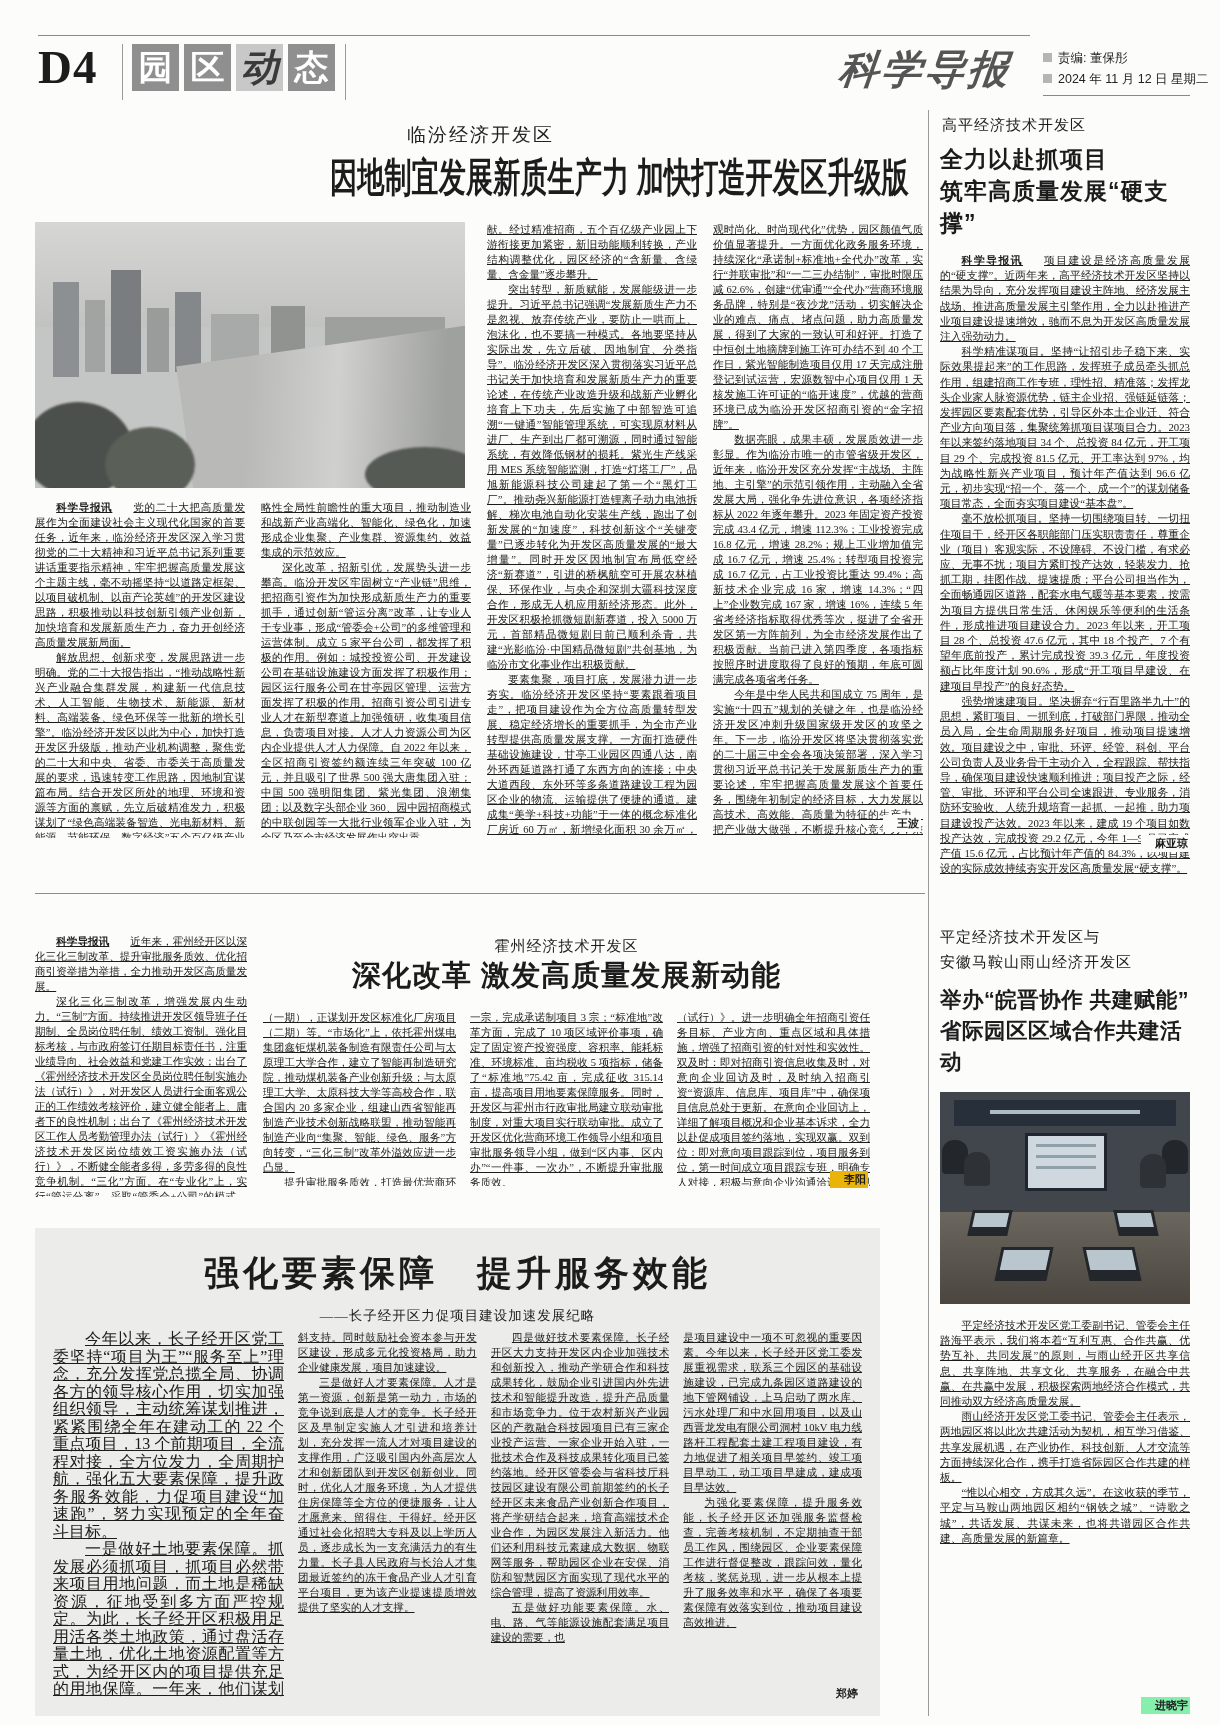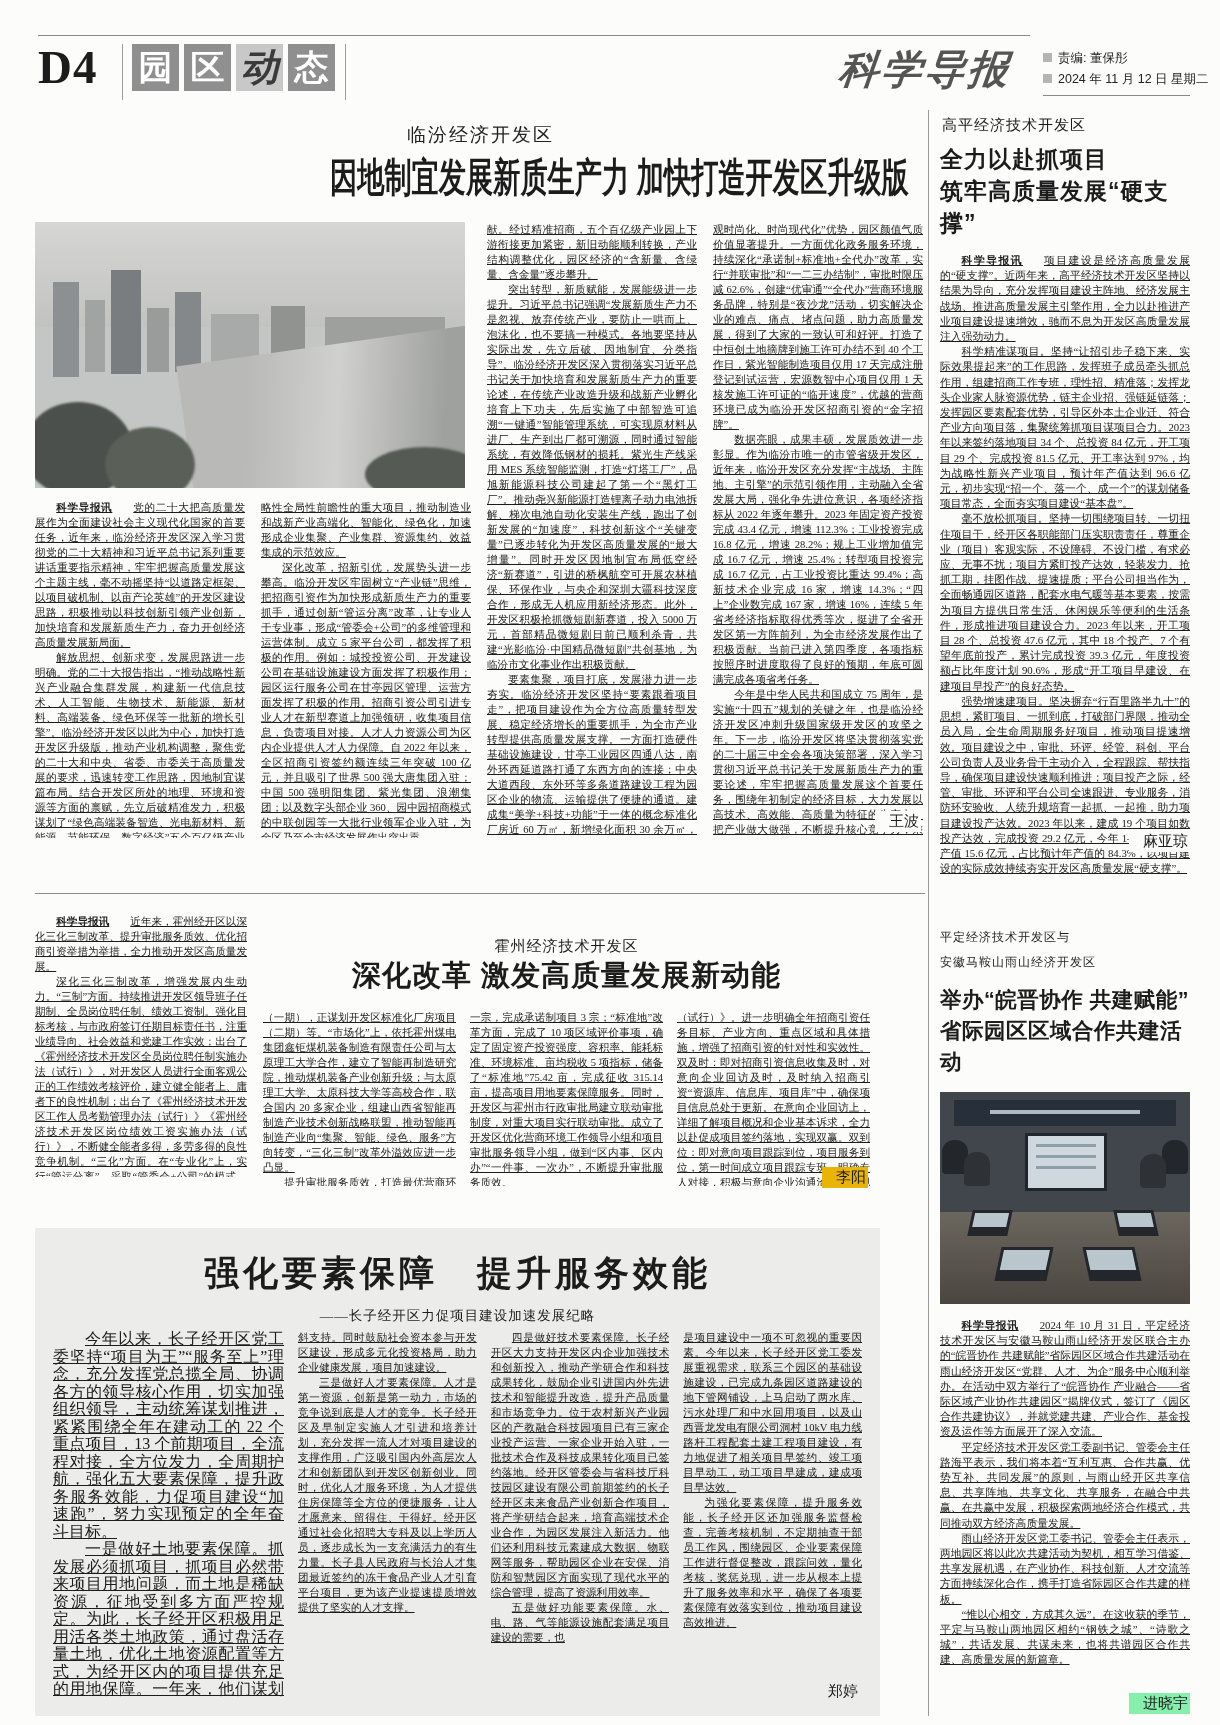--- a/index.html
+++ b/index.html
@@ -18,21 +18,21 @@
             font-family:"DejaVu Serif",serif;font-style:italic;font-weight:bold;font-size:40px;color:#555;
             letter-spacing:3px;transform:skewX(-6deg);white-space:nowrap;}
   .hdr-info{position:absolute;left:1043px;top:48px;width:150px;font-family:"Liberation Sans",sans-serif;
             font-size:12.5px;color:#222;line-height:21px;white-space:nowrap;}
   .hdr-info .sq{display:inline-block;width:9px;height:9px;background:#b5b5b5;margin-right:6px;}
   .hdr-dateline{position:absolute;left:1043px;top:95px;width:147px;height:1px;background:#888;}
   
   .body-txt p{margin:0;text-indent:2em;text-align:justify;font-size:10.6px;line-height:15px;text-decoration:underline;}
   .body-txt p.cont{text-indent:0;}
   .lead{font-weight:bold;font-family:"Liberation Sans",sans-serif;margin-right:21px;}
-  .byline{position:absolute;font-size:15px;font-weight:normal;padding:1px 2px 1px 14px;}
+  .byline{position:absolute;font-size:11px;font-weight:bold;padding:1px 2px 1px 14px;}
   
   #art1{position:absolute;left:35px;top:110px;width:890px;height:742px;}
   .a1-kicker{position:absolute;left:372px;top:12px;font-size:19px;letter-spacing:2px;color:#222;
              font-family:"Liberation Sans",sans-serif;}
   .a1-head{position:absolute;left:0;top:40px;width:890px;height:58px;overflow:hidden;}
   .a1-head span{display:inline-block;margin-left:295px;font-family:"Liberation Sans",sans-serif;font-weight:900;
                 font-size:40px;white-space:nowrap;transform:scaleX(.68);transform-origin:left center;letter-spacing:0px;}
   .a1-body{position:absolute;left:0;top:112px;width:890px;height:616px;}
   .a1-photo{position:absolute;left:0;top:0;width:430px;height:266px;overflow:hidden;background:#c4c6c5;}
   .a1-cols{display:flex;gap:16px;height:616px;}
@@ -49,39 +49,39 @@
   #art2{position:absolute;left:940px;top:112px;width:250px;height:740px;}
   .a2-kicker{font-size:15px;letter-spacing:1px;font-family:"Liberation Sans",sans-serif;margin:4px 0 8px 2px;}
   .a2-head{font-family:"Liberation Sans",sans-serif;font-weight:900;font-size:23px;line-height:32px;letter-spacing:1px;}
   .a2-body{position:relative;margin-top:14px;height:636px;overflow:hidden;}
   .a2-body p{font-size:10.8px;line-height:15.2px;}
   #art2 .byline{right:0;bottom:0;background:#fcfcfb;}
   
   #rule1{position:absolute;left:35px;top:893px;width:890px;height:1px;background:#8d8d8d;}
   
   #art3{position:absolute;left:35px;top:895px;width:835px;height:293px;}
-  .a3-col1{position:absolute;left:0;top:19px;width:212px;height:263px;overflow:hidden;}
+  .a3-col1{position:absolute;left:0;top:39px;width:212px;height:263px;overflow:hidden;}
   .a3-right{position:absolute;left:228px;top:4px;width:607px;height:293px;}
   .a3-kicker{text-align:center;font-size:15px;letter-spacing:1px;font-family:"Liberation Sans",sans-serif;margin-top:38px;}
   .a3-head{text-align:center;font-family:"Liberation Sans",sans-serif;font-weight:900;font-size:29px;letter-spacing:1px;}
   .a3-cols{display:flex;gap:14px;margin-top:14px;height:176px;}
   .a3-col{width:193px;height:176px;overflow:hidden;}
   #art3 .byline{right:2px;bottom:0;background:#eab308;}
   
   #art4{position:absolute;left:35px;top:1228px;width:845px;height:488px;background:#ececea;}
   .a4-head{text-align:center;margin-top:22px;font-weight:bold;font-size:35px;letter-spacing:4px;font-family:"Liberation Serif",serif;}
   .a4-sub{text-align:center;font-size:13.5px;margin-top:10px;letter-spacing:1px;}
   .a4-cols{position:absolute;left:18px;top:102px;width:809px;height:368px;display:flex;gap:14px;}
   .a4-intro{width:234px;height:368px;overflow:hidden;}
   .a4-intro p{font-size:16px;line-height:17.5px;}
   .a4-col{width:181px;height:368px;overflow:hidden;}
   #art4 .byline{right:20px;bottom:14px;background:#ececea;}
   
   #art5{position:absolute;left:940px;top:925px;width:250px;height:791px;}
-  .a5-kicker{font-size:12px;line-height:25px;font-family:Liberation Serif, serif;letter-spacing:1px;}
+  .a5-kicker{font-size:15px;line-height:25px;font-family:Liberation Serif, serif;letter-spacing:1px;}
   .a5-head{font-family:"Liberation Sans",sans-serif;font-weight:900;font-size:21.5px;line-height:31px;margin-top:10px;letter-spacing:0.5px;}
   .a5-photo{position:relative;margin-top:14px;width:250px;height:212px;background:#41464c;overflow:hidden;}
   .a5-body{position:relative;margin-top:14px;height:398px;overflow:hidden;}
   .a5-body p{font-size:10.8px;line-height:15.2px;}
   #art5 .byline{right:0;bottom:2px;background:#86efac;}
   
   .ph2-banner{position:absolute;left:14px;top:8px;width:222px;height:26px;background:#272f3a;}
   .ph2-banner i{display:block;margin:10px auto 0;width:150px;height:4px;background:#aebac4;}
   .ph2-screen{position:absolute;left:88px;top:44px;width:76px;height:52px;background:#cfd8de;box-shadow:0 0 0 3px #20262e;}
   .ph2-screen i{display:block;margin:8px 8px 0;height:3px;background:#8fa0ab;}
@@ -255,21 +255,20 @@
         </div>
       <div class="ph2-laptop" style="left:146px;top:155px;width:52px;height:34px;transform:skewX(12deg)">
           <i style="height:20px"></i>
         </div>
       <div class="ph2-person" style="left:2px;top:48px"></div>
       <div class="ph2-person" style="left:24px;top:60px;background:#2e3236"></div>
       <div class="ph2-person" style="left:222px;top:48px"></div>
       <div class="ph2-person" style="left:200px;top:62px;background:#2e3236"></div>
     </div>
     <div class="a5-body body-txt">
-        <p><b class="lead">科学导报讯</b>2024 年 10 月 31 日，平定经济技术开发区与安徽马鞍山雨山经济开发区联合主办的“皖晋协作 共建赋能”省际园区区域合作共建活动在雨山经济开发区“党群、人才、为企”服务中心顺利举办。在活动中双方举行了“皖晋协作 产业融合——省际区域产业协作共建园区”揭牌仪式，签订了《园区合作共建协议》，并就党建共建、产业合作、基金投资及运作等方面展开了深入交流。</p>
         <p>平定经济技术开发区党工委副书记、管委会主任路海平表示，我们将本着“互利互惠、合作共赢、优势互补、共同发展”的原则，与雨山经开区共享信息、共享阵地、共享文化、共享服务，在融合中共赢、在共赢中发展，积极探索两地经济合作模式，共同推动双方经济高质量发展。</p>
         <p>雨山经济开发区党工委书记、管委会主任表示，两地园区将以此次共建活动为契机，相互学习借鉴、共享发展机遇，在产业协作、科技创新、人才交流等方面持续深化合作，携手打造省际园区合作共建的样板。</p>
         <p>“惟以心相交，方成其久远”。在这收获的季节，平定与马鞍山两地园区相约“钢铁之城”、“诗歌之城”，共话发展、共谋未来，也将共谱园区合作共建、高质量发展的新篇章。</p>
       </div>
     <div class="byline">进晓宇</div>
   </div>
 
 </div>
 
 </body></html>

